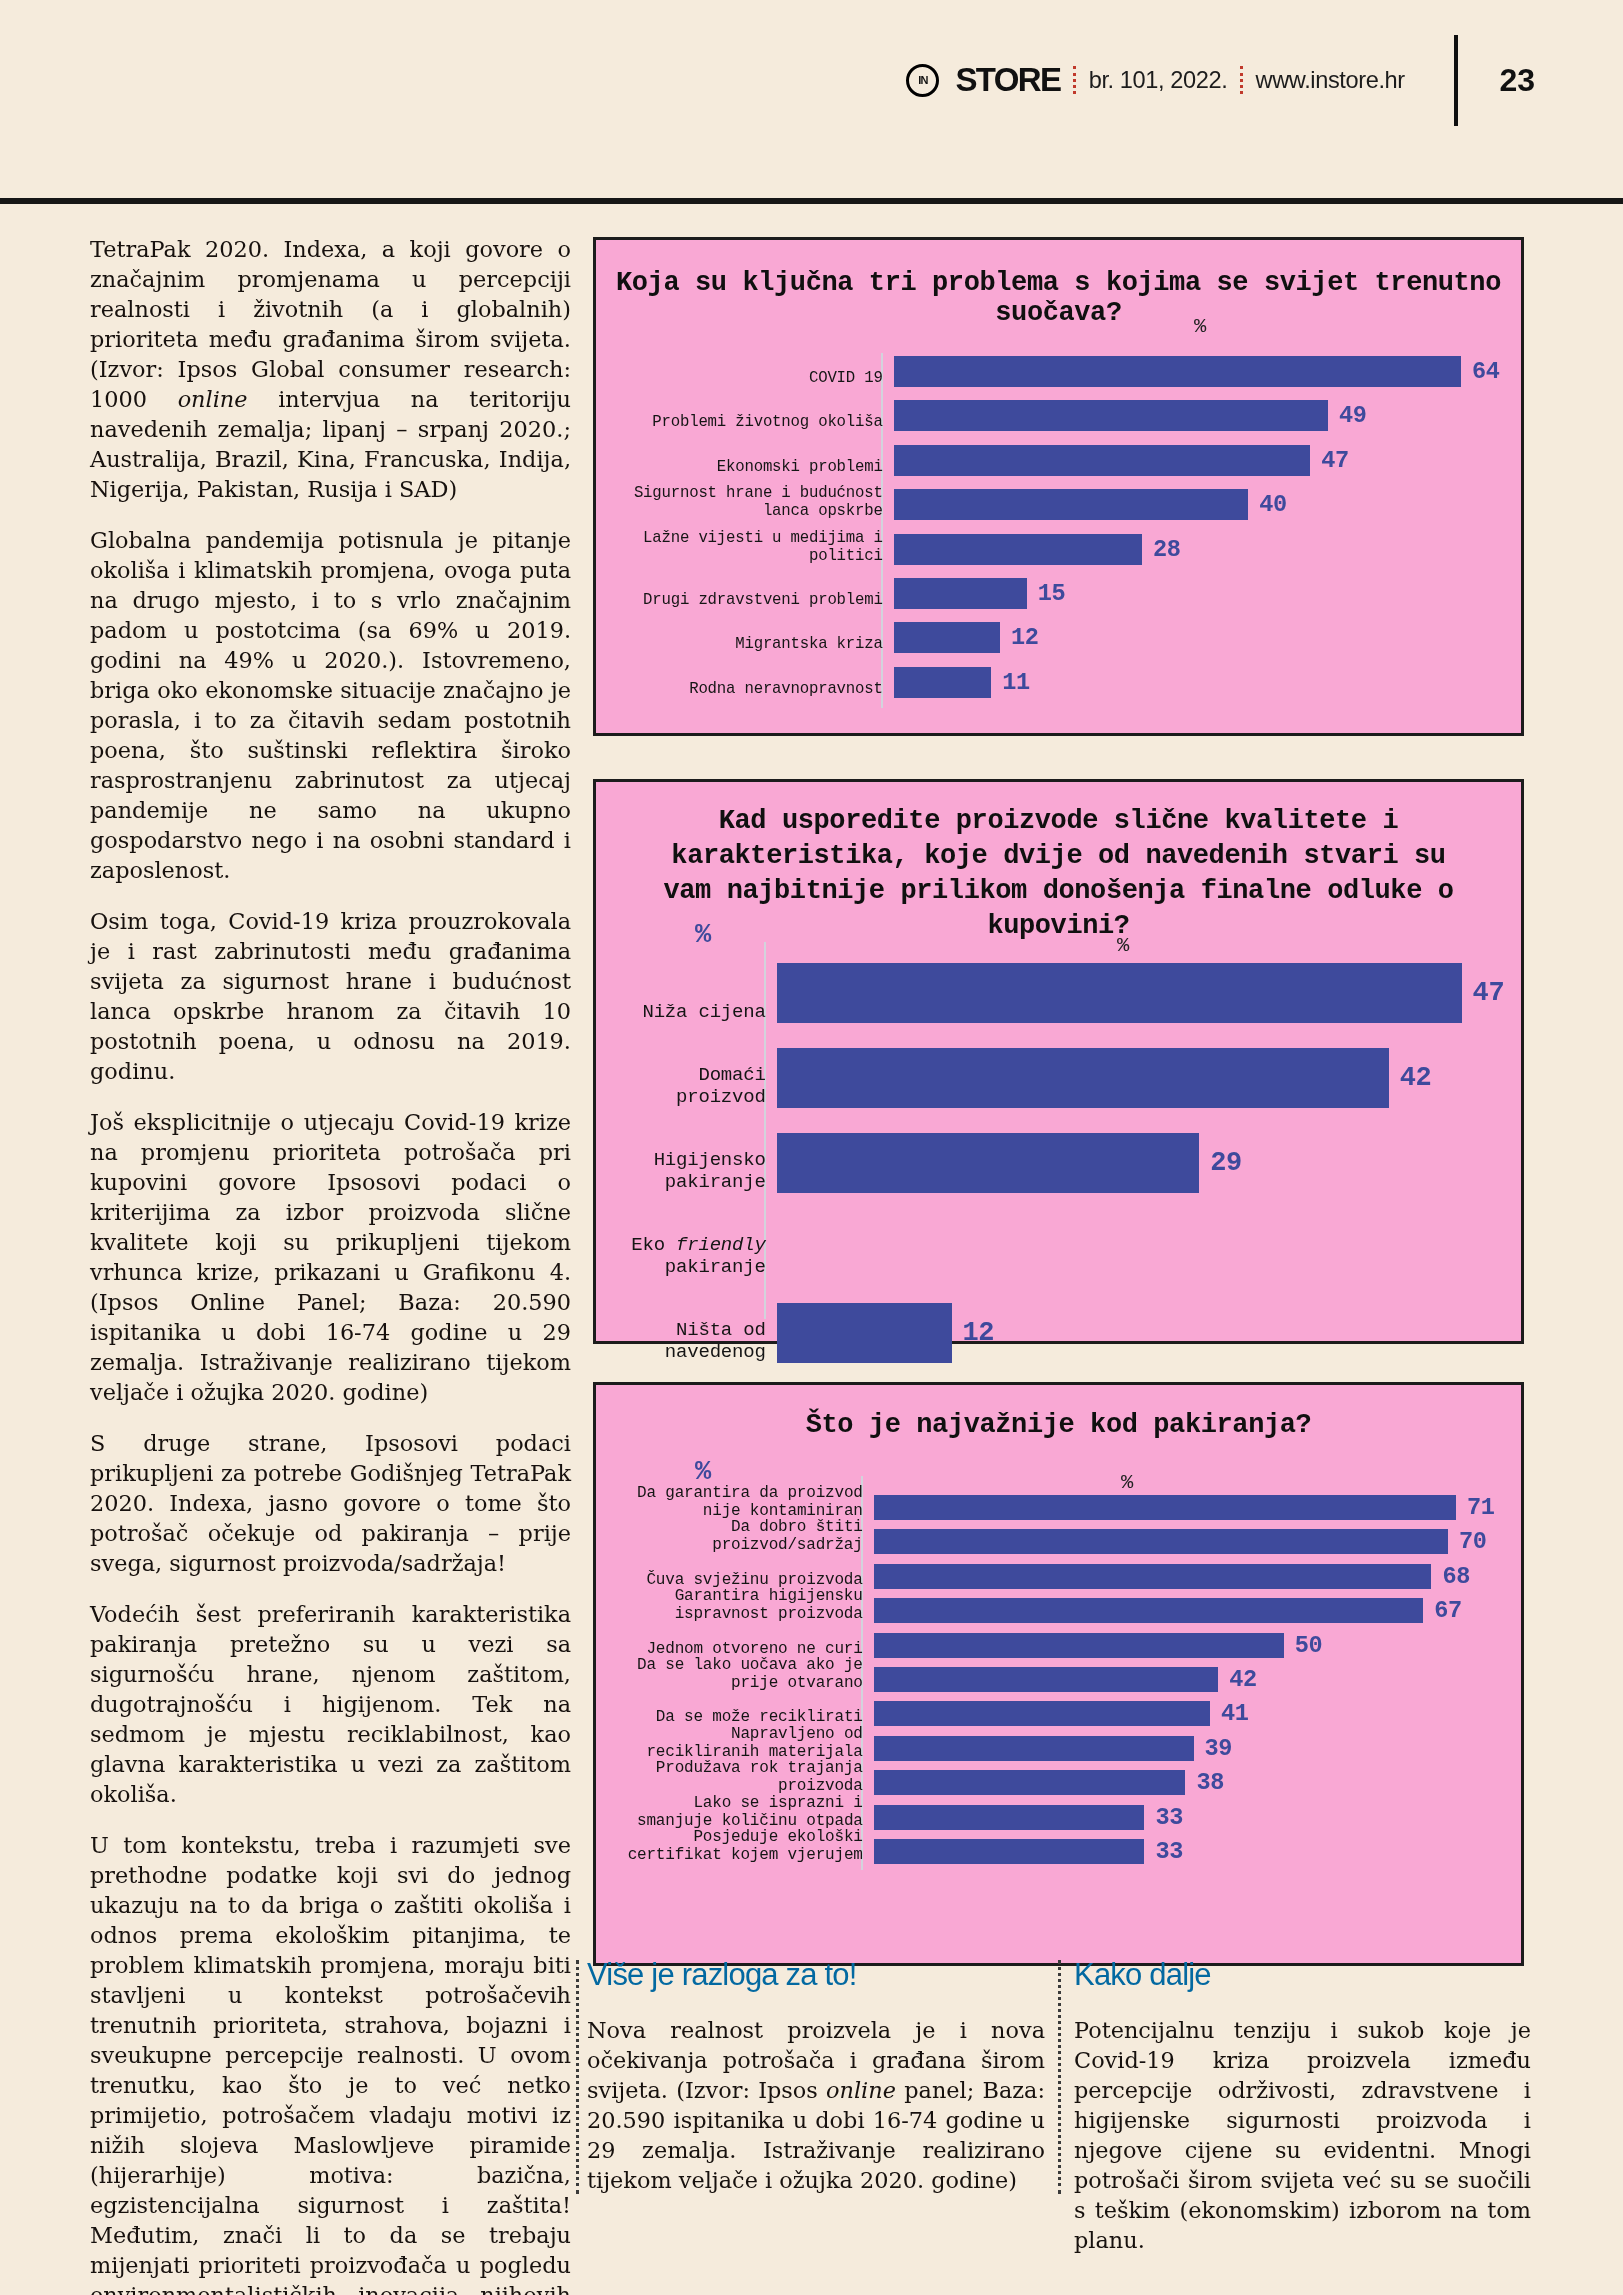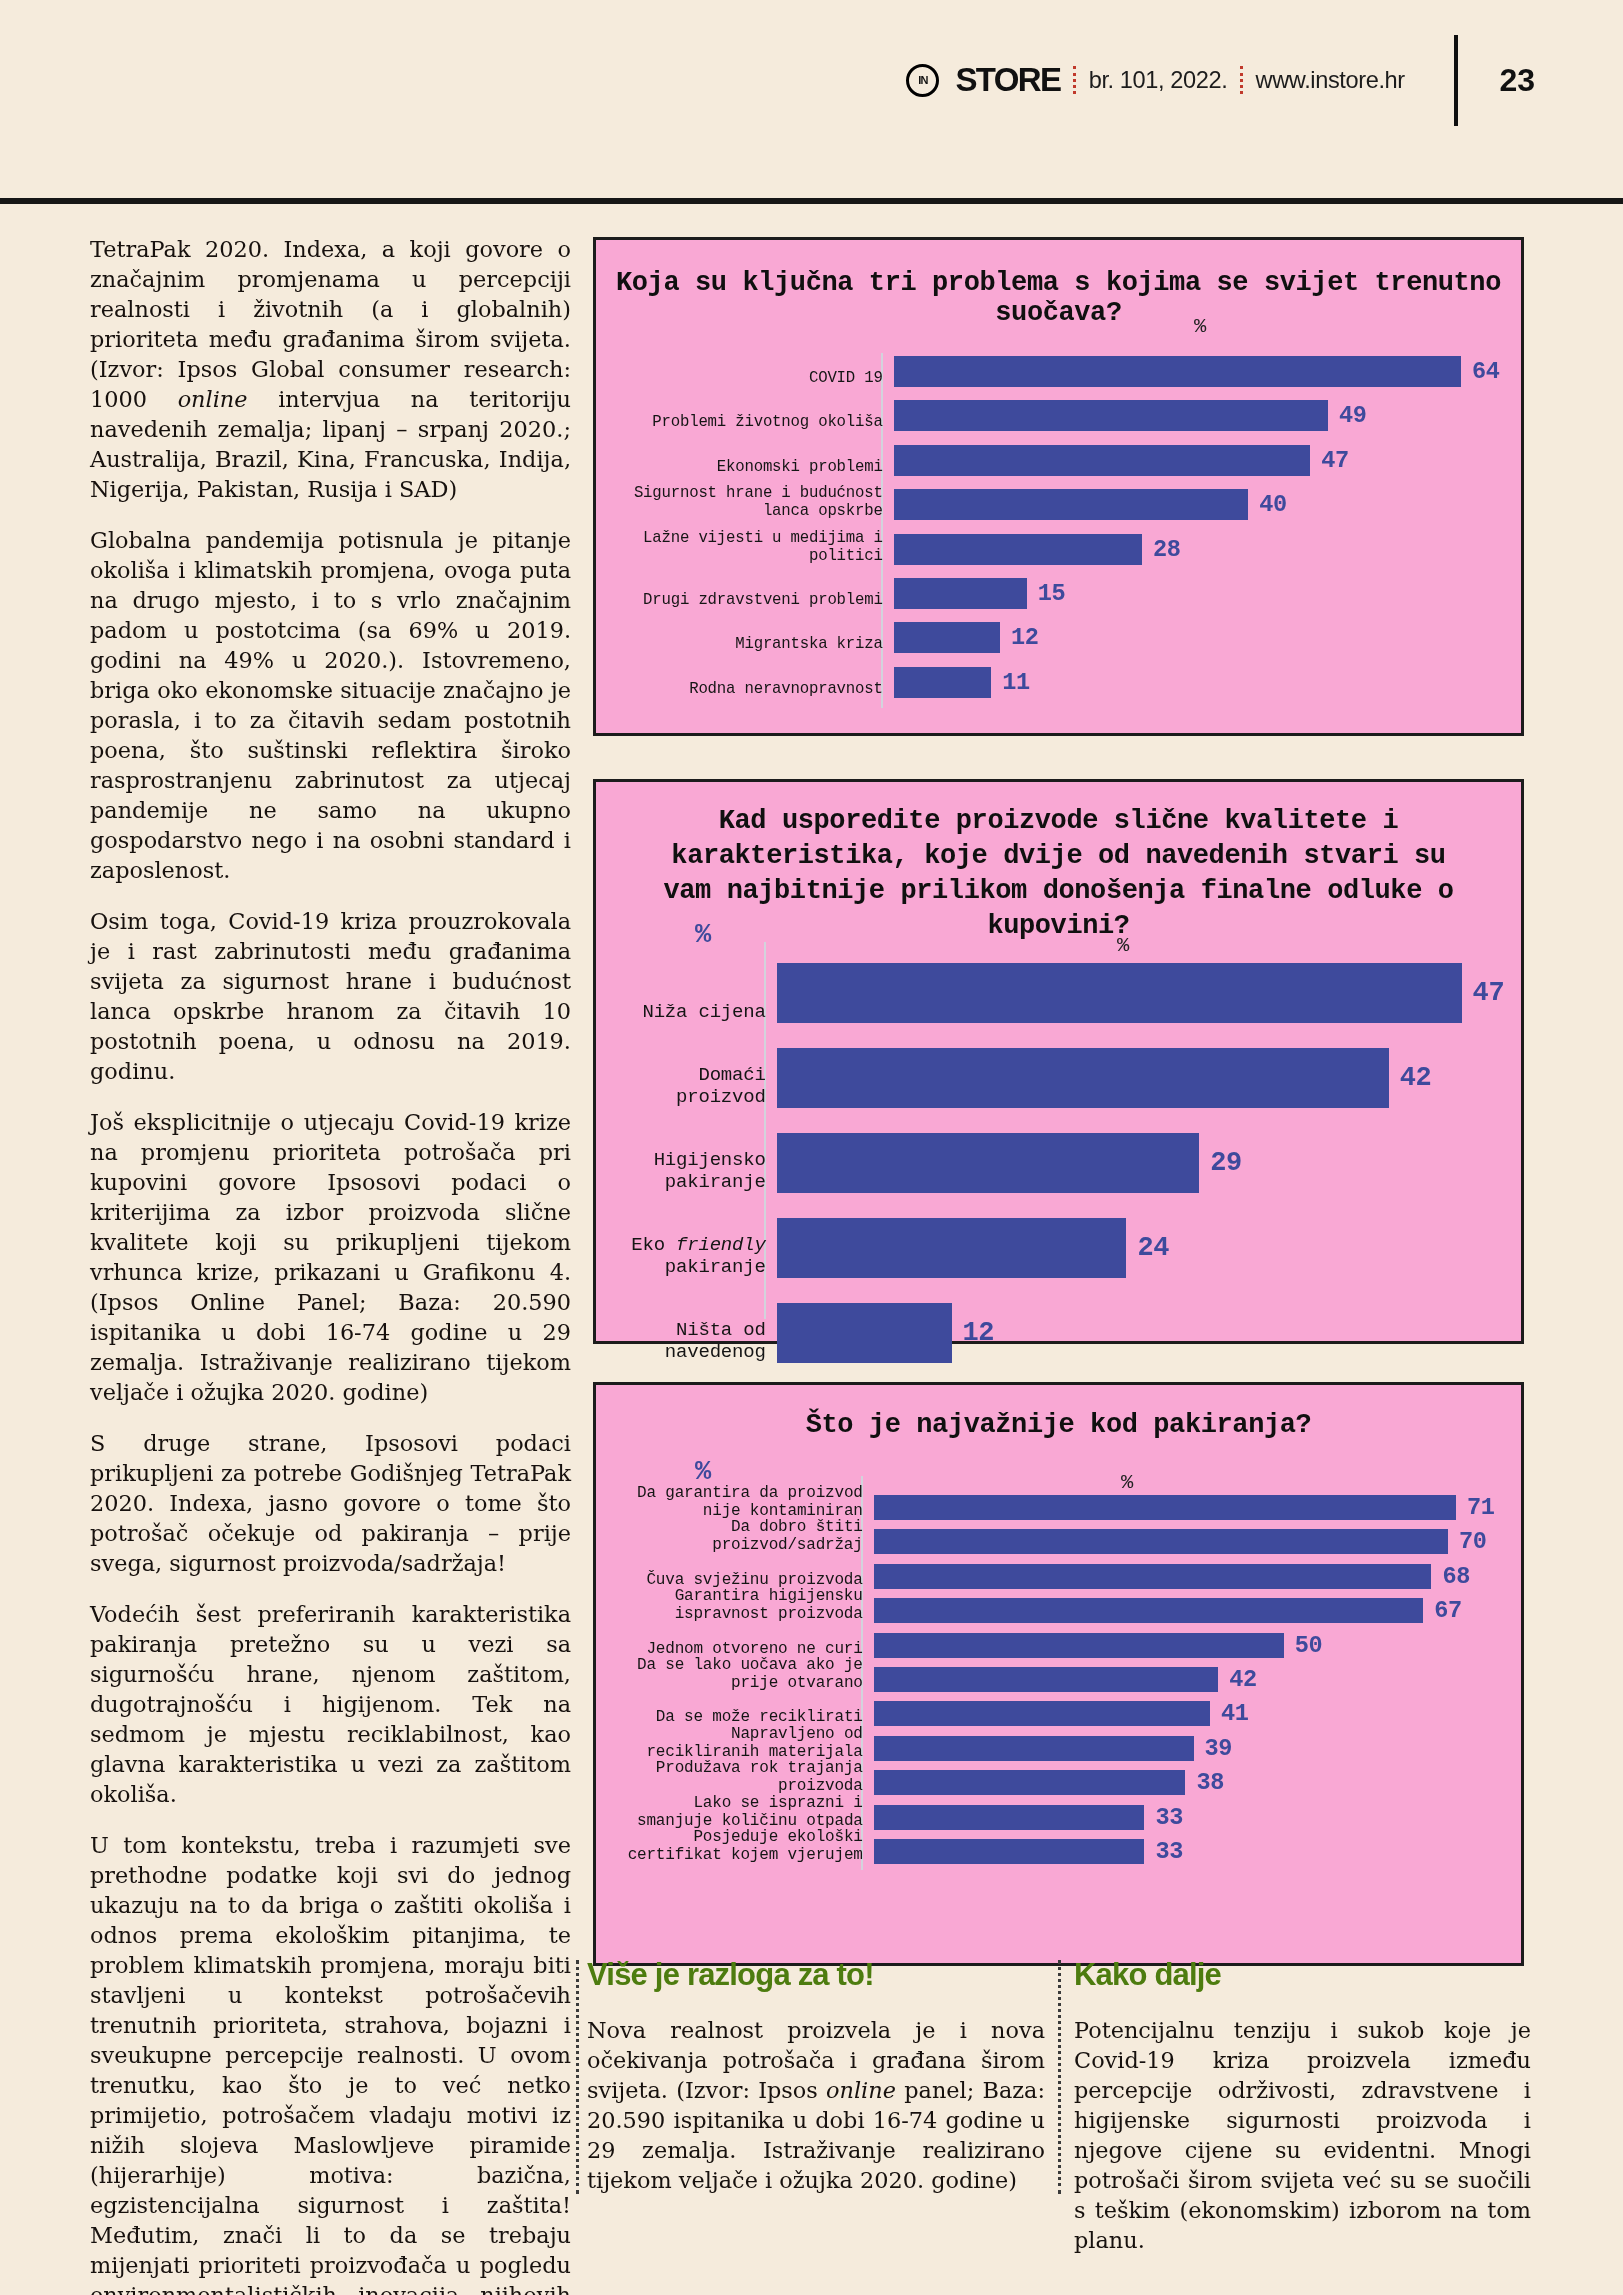--- a/index.html
+++ b/index.html
@@ -89,22 +89,22 @@
   .axis { position:absolute; width:1.6px; background:#d3d3dc; }
   .a1 { left:285px; top:113px; height:355px; }
   .a2 { left:168px; top:160px; height:377px; }
   .a3 { left:265px; top:91px; height:394px; }
 
   
   .bottom-col { position:absolute; top:1957px; }
   .col-a { left:587px;  width:458px; }
   .col-b { left:1074px; width:457px; }
   .bottom-heading {
-    font-family:"Liberation Sans", sans-serif; font-weight:700;
-    font-size:31px; letter-spacing:-0.8px; color:#4d7c0f; margin:0 0 22px 0;
+    font-family:"Liberation Sans", sans-serif; font-weight:400;
+    font-size:31px; letter-spacing:-0.8px; color:#0369a1; margin:0 0 22px 0;
   }
   .bottom-body { font-size:22.4px; line-height:30px; text-align:justify; margin:0; }
 
   .vdots { position:absolute; top:1960px; height:234px; width:0; border-left:3.1px dotted #3a3a3a; }
   .vd1 { left:576px; }
   .vd2 { left:1058px; }
 </style>
 </head>
 <body>
 
@@ -221,24 +221,20 @@
         </div>
         <div class="bar-row">
           <div class="bar-label">Higijensko pakiranje</div>
           <div class="bar-track">
             <div class="bar-fill" style="width: 58%; background: rgb(62, 74, 156);"></div>
             <span class="bar-value">29</span>
           </div>
         </div>
         <div class="bar-row">
           <div class="bar-label">Eko <i>friendly</i> pakiranje</div>
-          <div class="bar-track">
-            <div class="bar-fill" style="width: 48%; background: rgb(62, 74, 156);"></div>
-            <span class="bar-value">24</span>
-          </div>
         </div>
         <div class="bar-row">
           <div class="bar-label">Ništa od navedenog</div>
           <div class="bar-track">
             <div class="bar-fill" style="width: 24%; background: rgb(62, 74, 156);"></div>
             <span class="bar-value">12</span>
           </div>
         </div>
       </div>
   </section>

